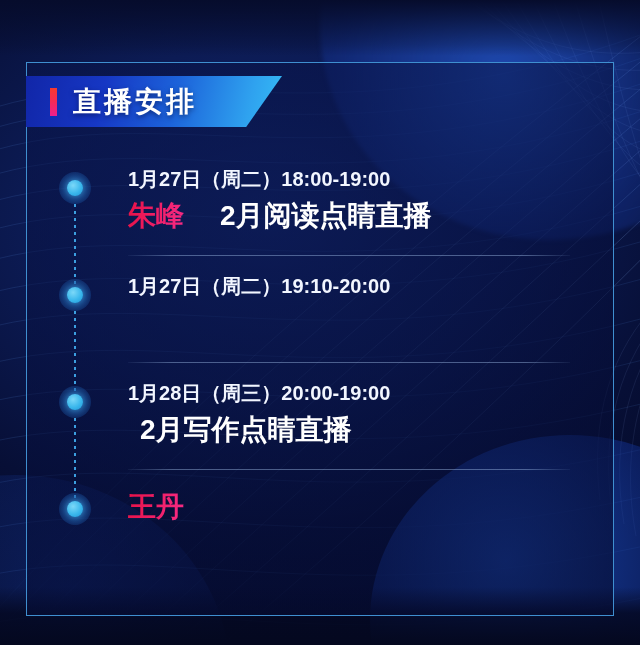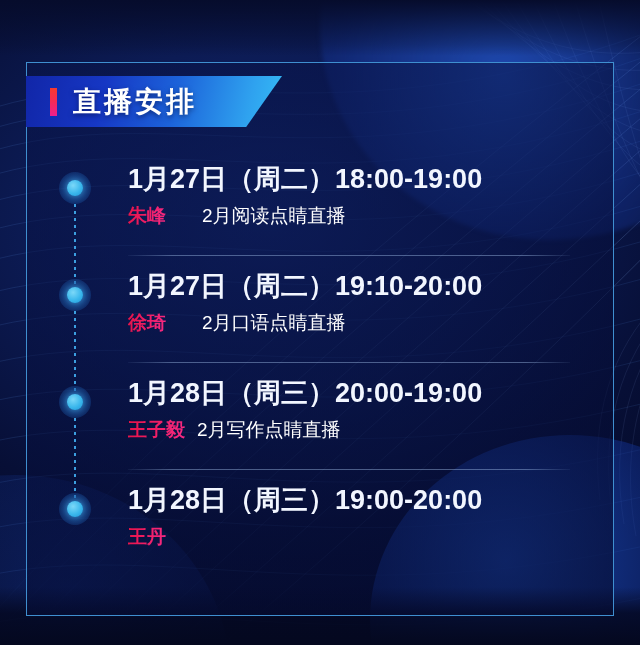--- a/index.html
+++ b/index.html
@@ -175,47 +175,47 @@
     background-repeat: repeat-y;
   }
 
   .row-text {
     position: absolute;
     left: 102px;
     top: 16px;
     right: 20px;
   }
   .line-date {
-    font-size: 27px;
+    font-size: 20px;
     font-weight: 700;
     color: #f2f6ff;
     letter-spacing: 0px;
     white-space: nowrap;
     line-height: 30px;
   }
   .line-detail {
     margin-top: 7px;
-    font-size: 19px;
+    font-size: 28px;
     font-weight: 700;
     white-space: nowrap;
     line-height: 30px;
     display: flex;
     align-items: baseline;
   }
   .teacher {
     background: linear-gradient(100deg, #e61247 0%, #ef1d63 45%, #f82b86 100%);
     -webkit-background-clip: text;
     background-clip: text;
     color: transparent;
     -webkit-text-fill-color: transparent;
     font-weight: 700;
   }
   .course {
     color: #ffffff;
-    font-weight: 400;
+    font-weight: 700;
   }
   .gap-wide { display: inline-block; width: 36px; }
   .gap-narrow { display: inline-block; width: 12px; }
 </style>
 </head>
 <body>
 
 <div id="poster">
 
   <div class="bg-base"></div>
@@ -314,54 +314,47 @@
 
     <div class="row">
       <div class="sep"></div>
       <div class="dot-wrap">
         <div class="dot-halo"></div>
         <div class="dot-core"></div>
       </div>
       <div class="dot-line"></div>
       <div class="row-text">
         <div class="line-date">1月27日（周二）19:10-20:00</div>
-        <div class="line-detail">
-          <span class="teacher">徐琦</span>
-          <span class="gap-wide"></span>
-          <span class="course">2月口语点睛直播</span>
-        </div>
       </div>
     </div>
 
     <div class="row">
       <div class="sep"></div>
       <div class="dot-wrap">
         <div class="dot-halo"></div>
         <div class="dot-core"></div>
       </div>
       <div class="dot-line"></div>
       <div class="row-text">
         <div class="line-date">1月28日（周三）20:00-19:00</div>
         <div class="line-detail">
-          <span class="teacher">王子毅</span>
           <span class="gap-narrow"></span>
           <span class="course">2月写作点睛直播</span>
         </div>
       </div>
     </div>
 
     <div class="row last">
       <div class="sep"></div>
       <div class="dot-wrap">
         <div class="dot-halo"></div>
         <div class="dot-core"></div>
       </div>
 
       <div class="row-text">
-        <div class="line-date">1月28日（周三）19:00-20:00</div>
         <div class="line-detail">
           <span class="teacher">王丹</span>
           <span class="gap-wide"></span>
         </div>
       </div>
     </div>
 
   </div>
 </div>
 

